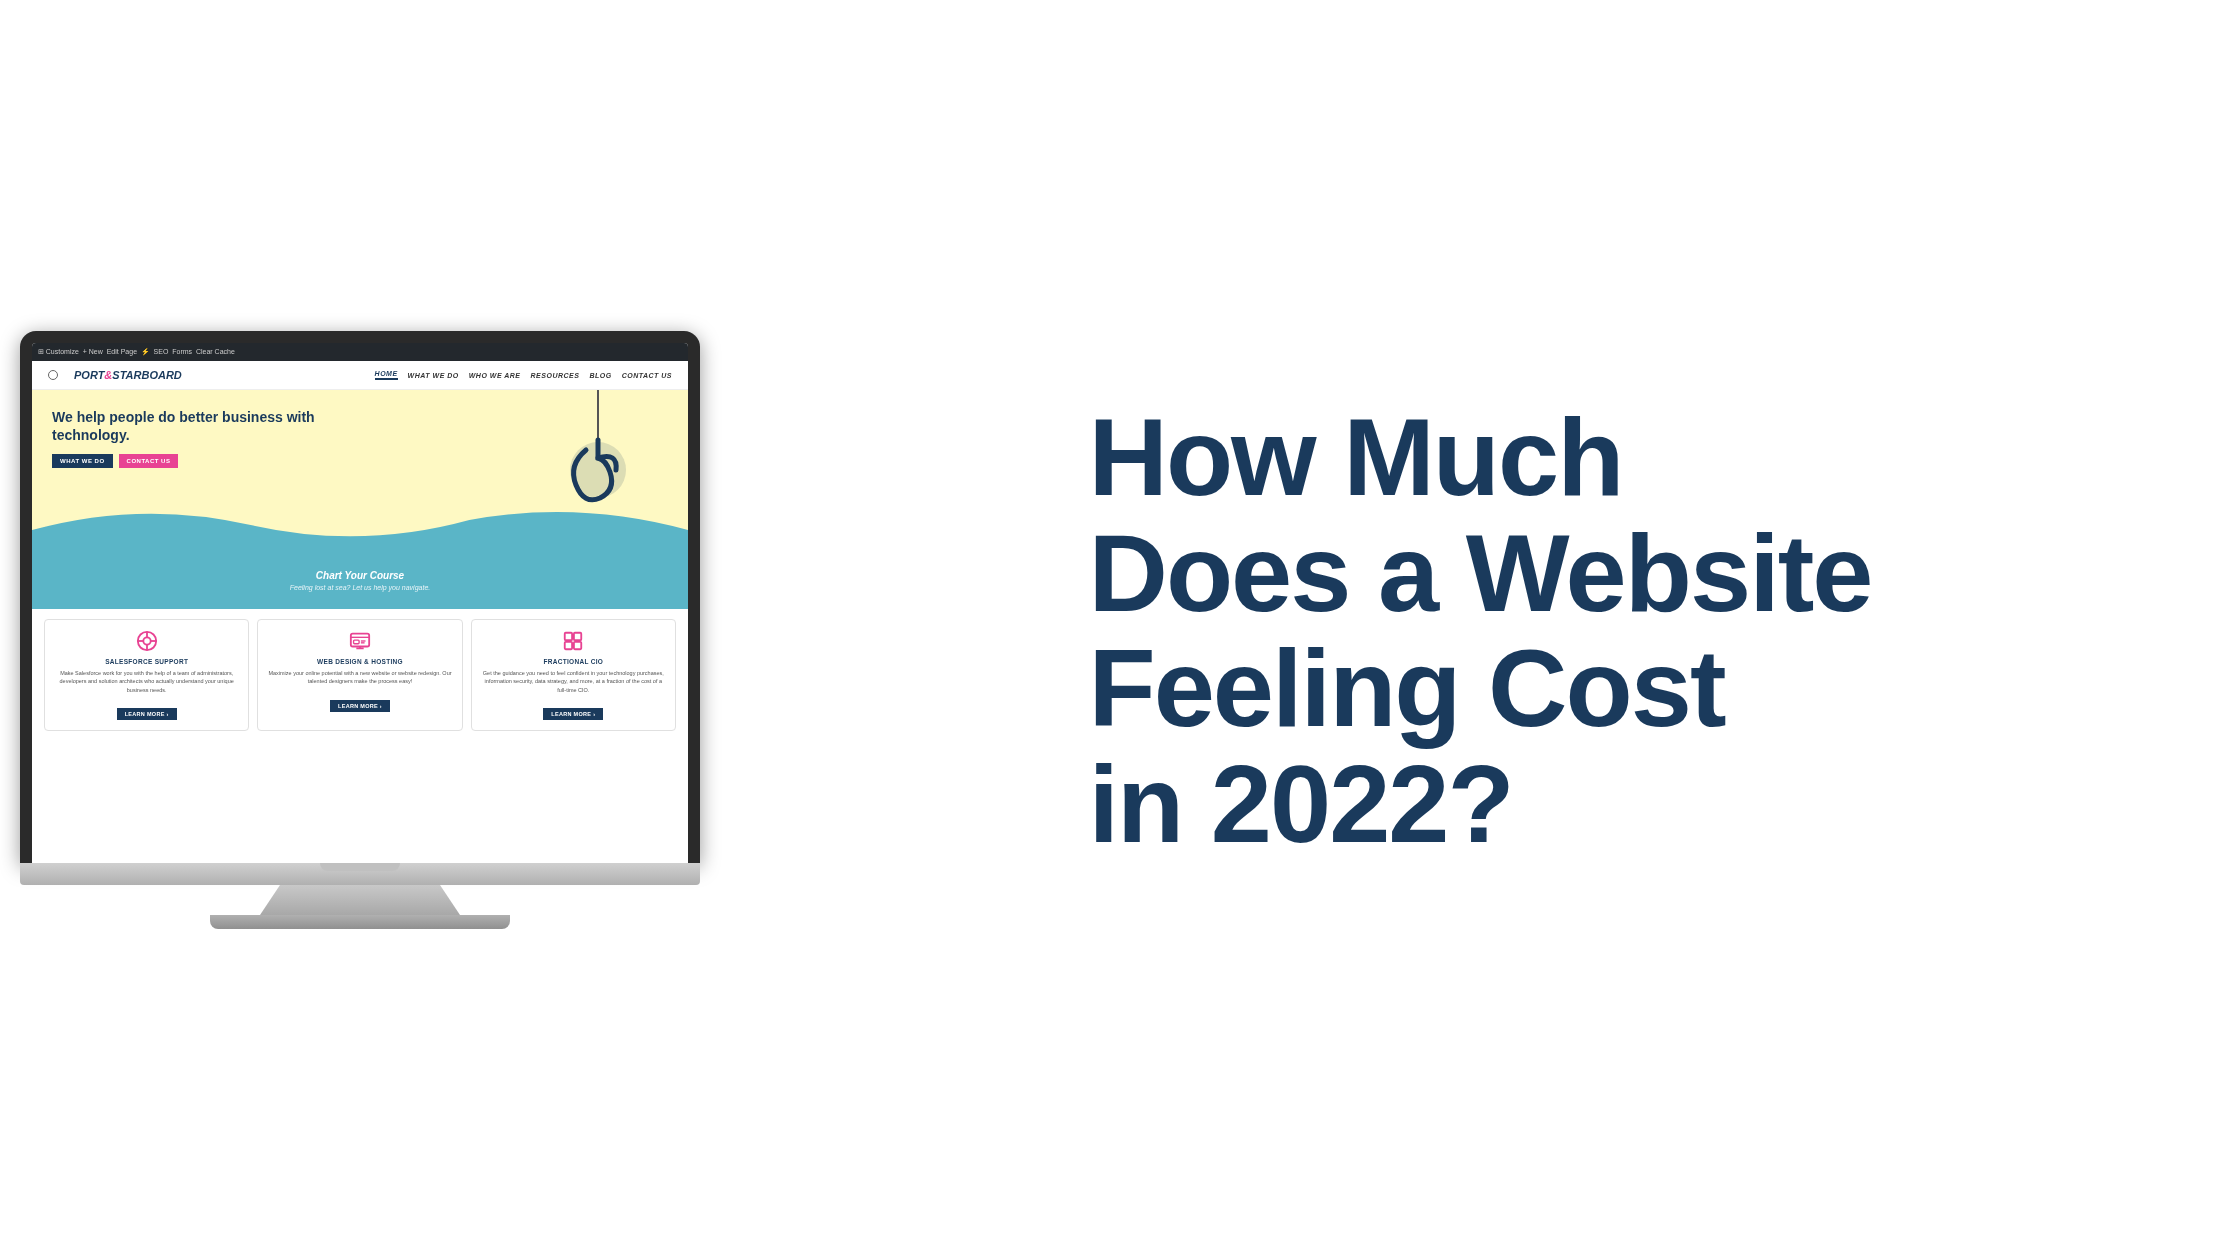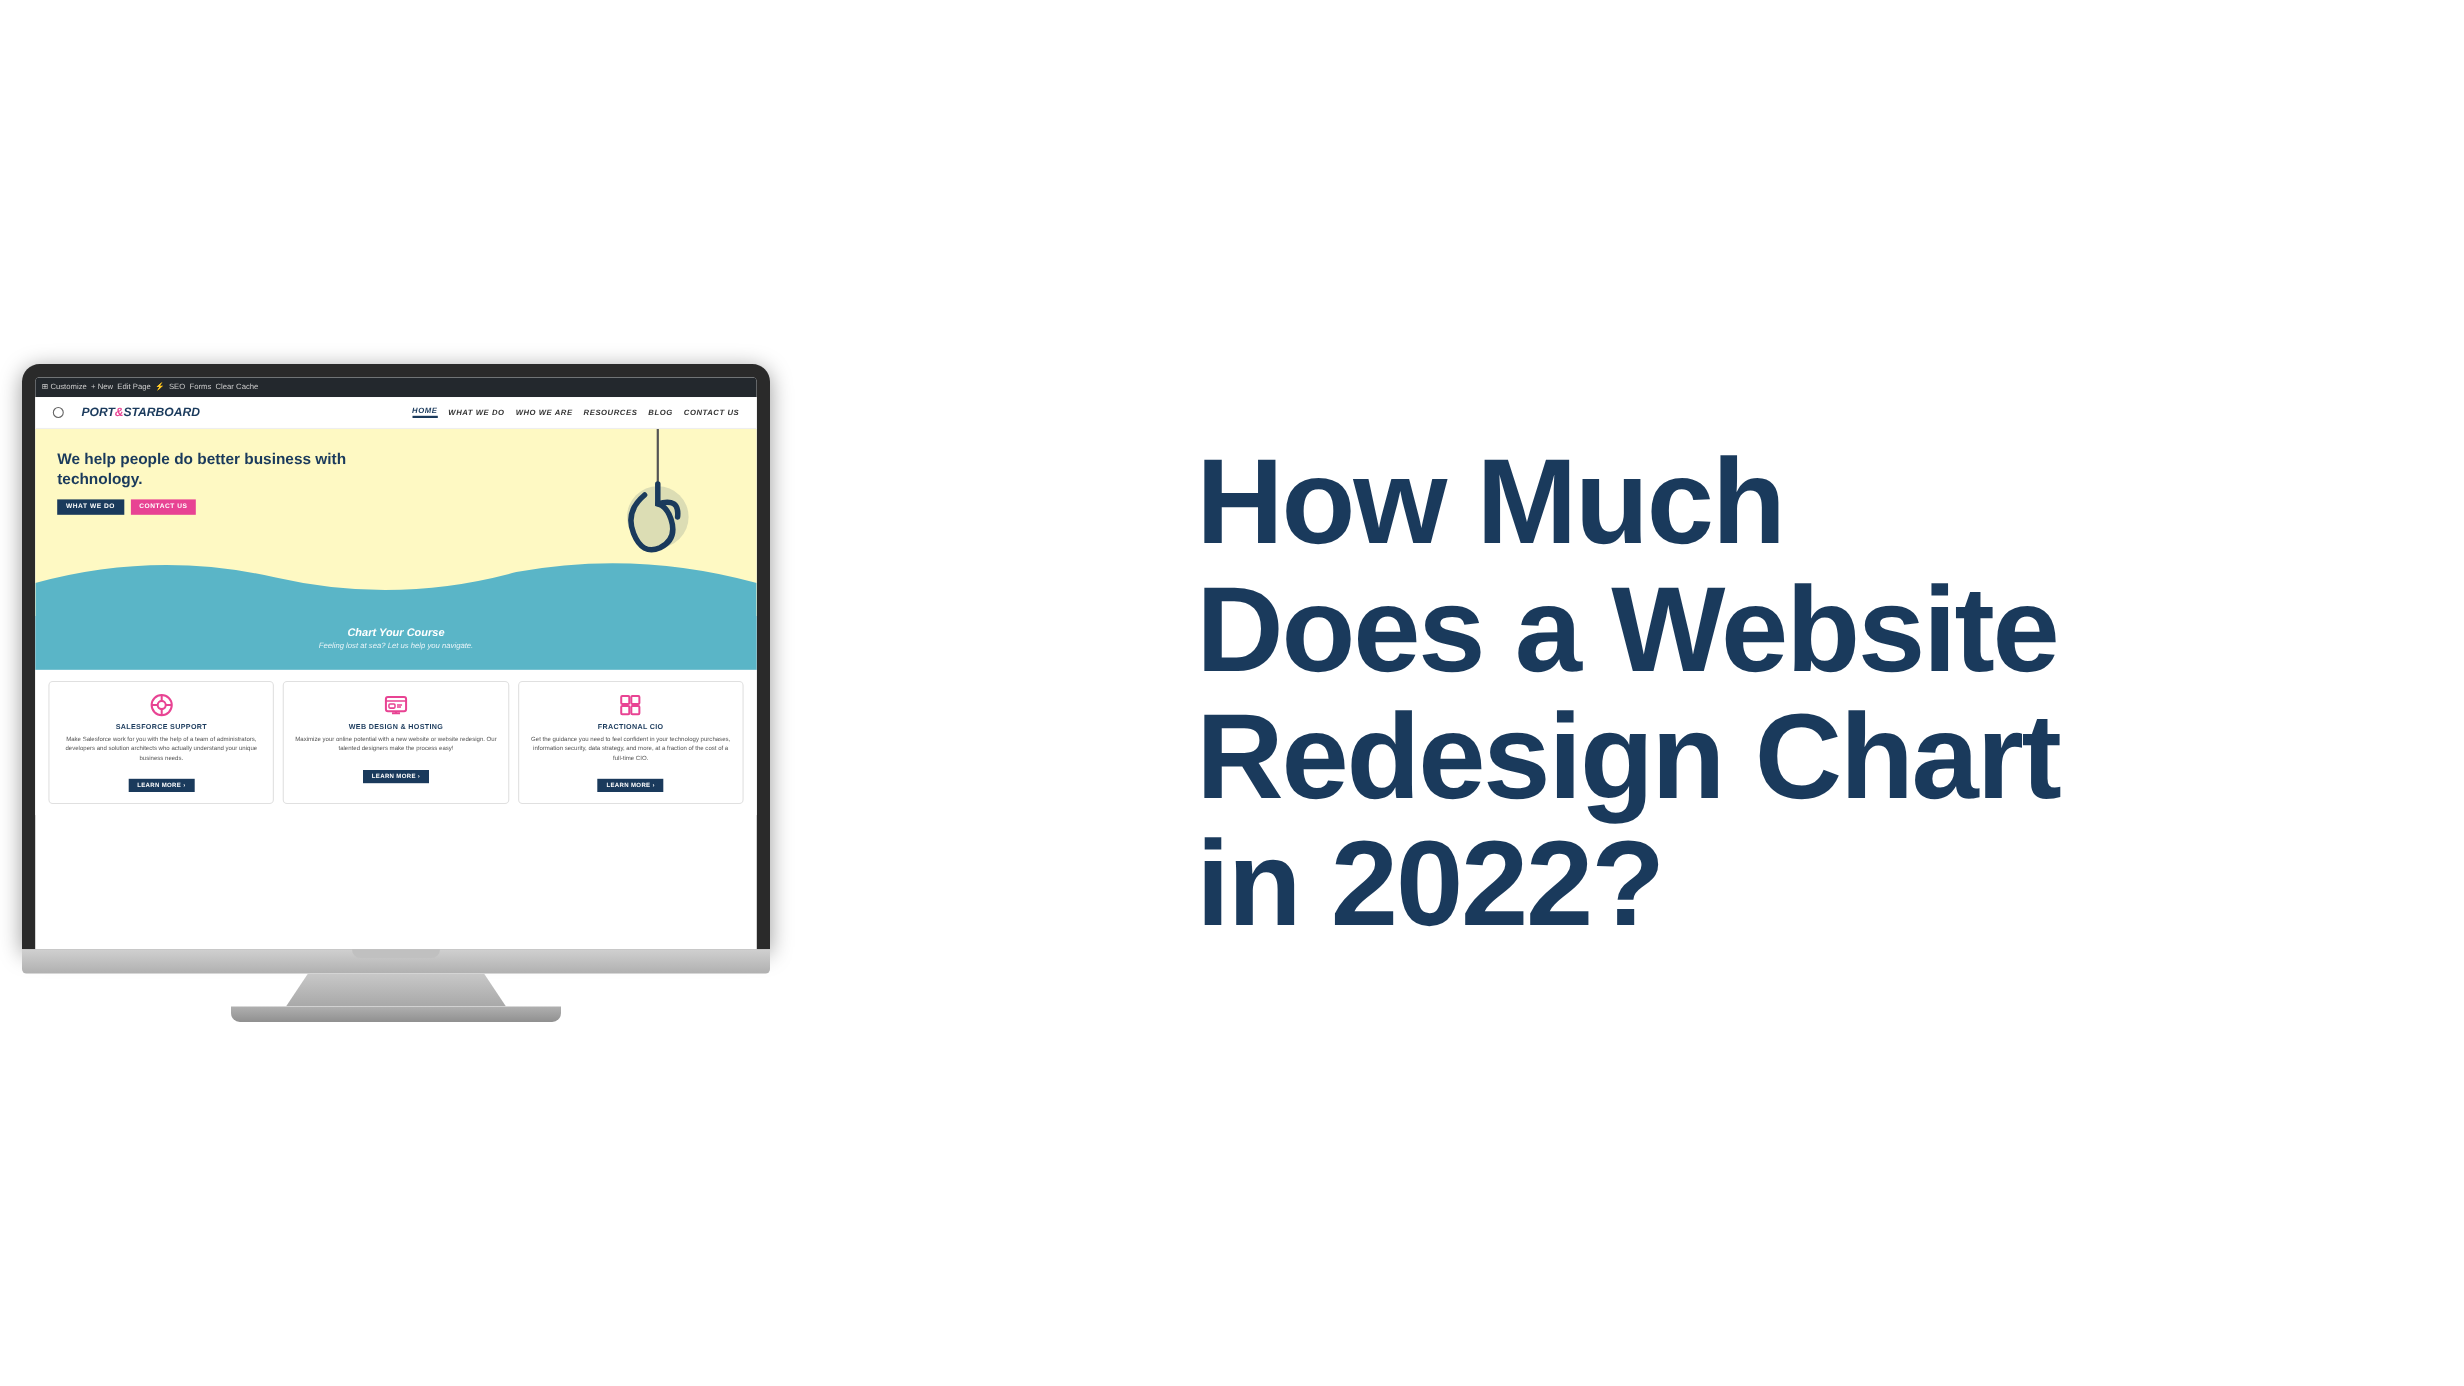--- a/index.html
+++ b/index.html
@@ -426,16 +426,16 @@
     </div>
     <div class="laptop-stand"></div>
     <div class="laptop-foot"></div>
   </div>
 </div>
 
 <div class="text-section">
   <div class="headline">
     <span class="line">How Much</span>
     <span class="line">Does a Website</span>
-    <span class="line">Redesign Chart</span>
+    <span class="line">Feeling Cost</span>
     <span class="line">in 2022?</span>
   </div>
 </div>
 
 </body></html>

